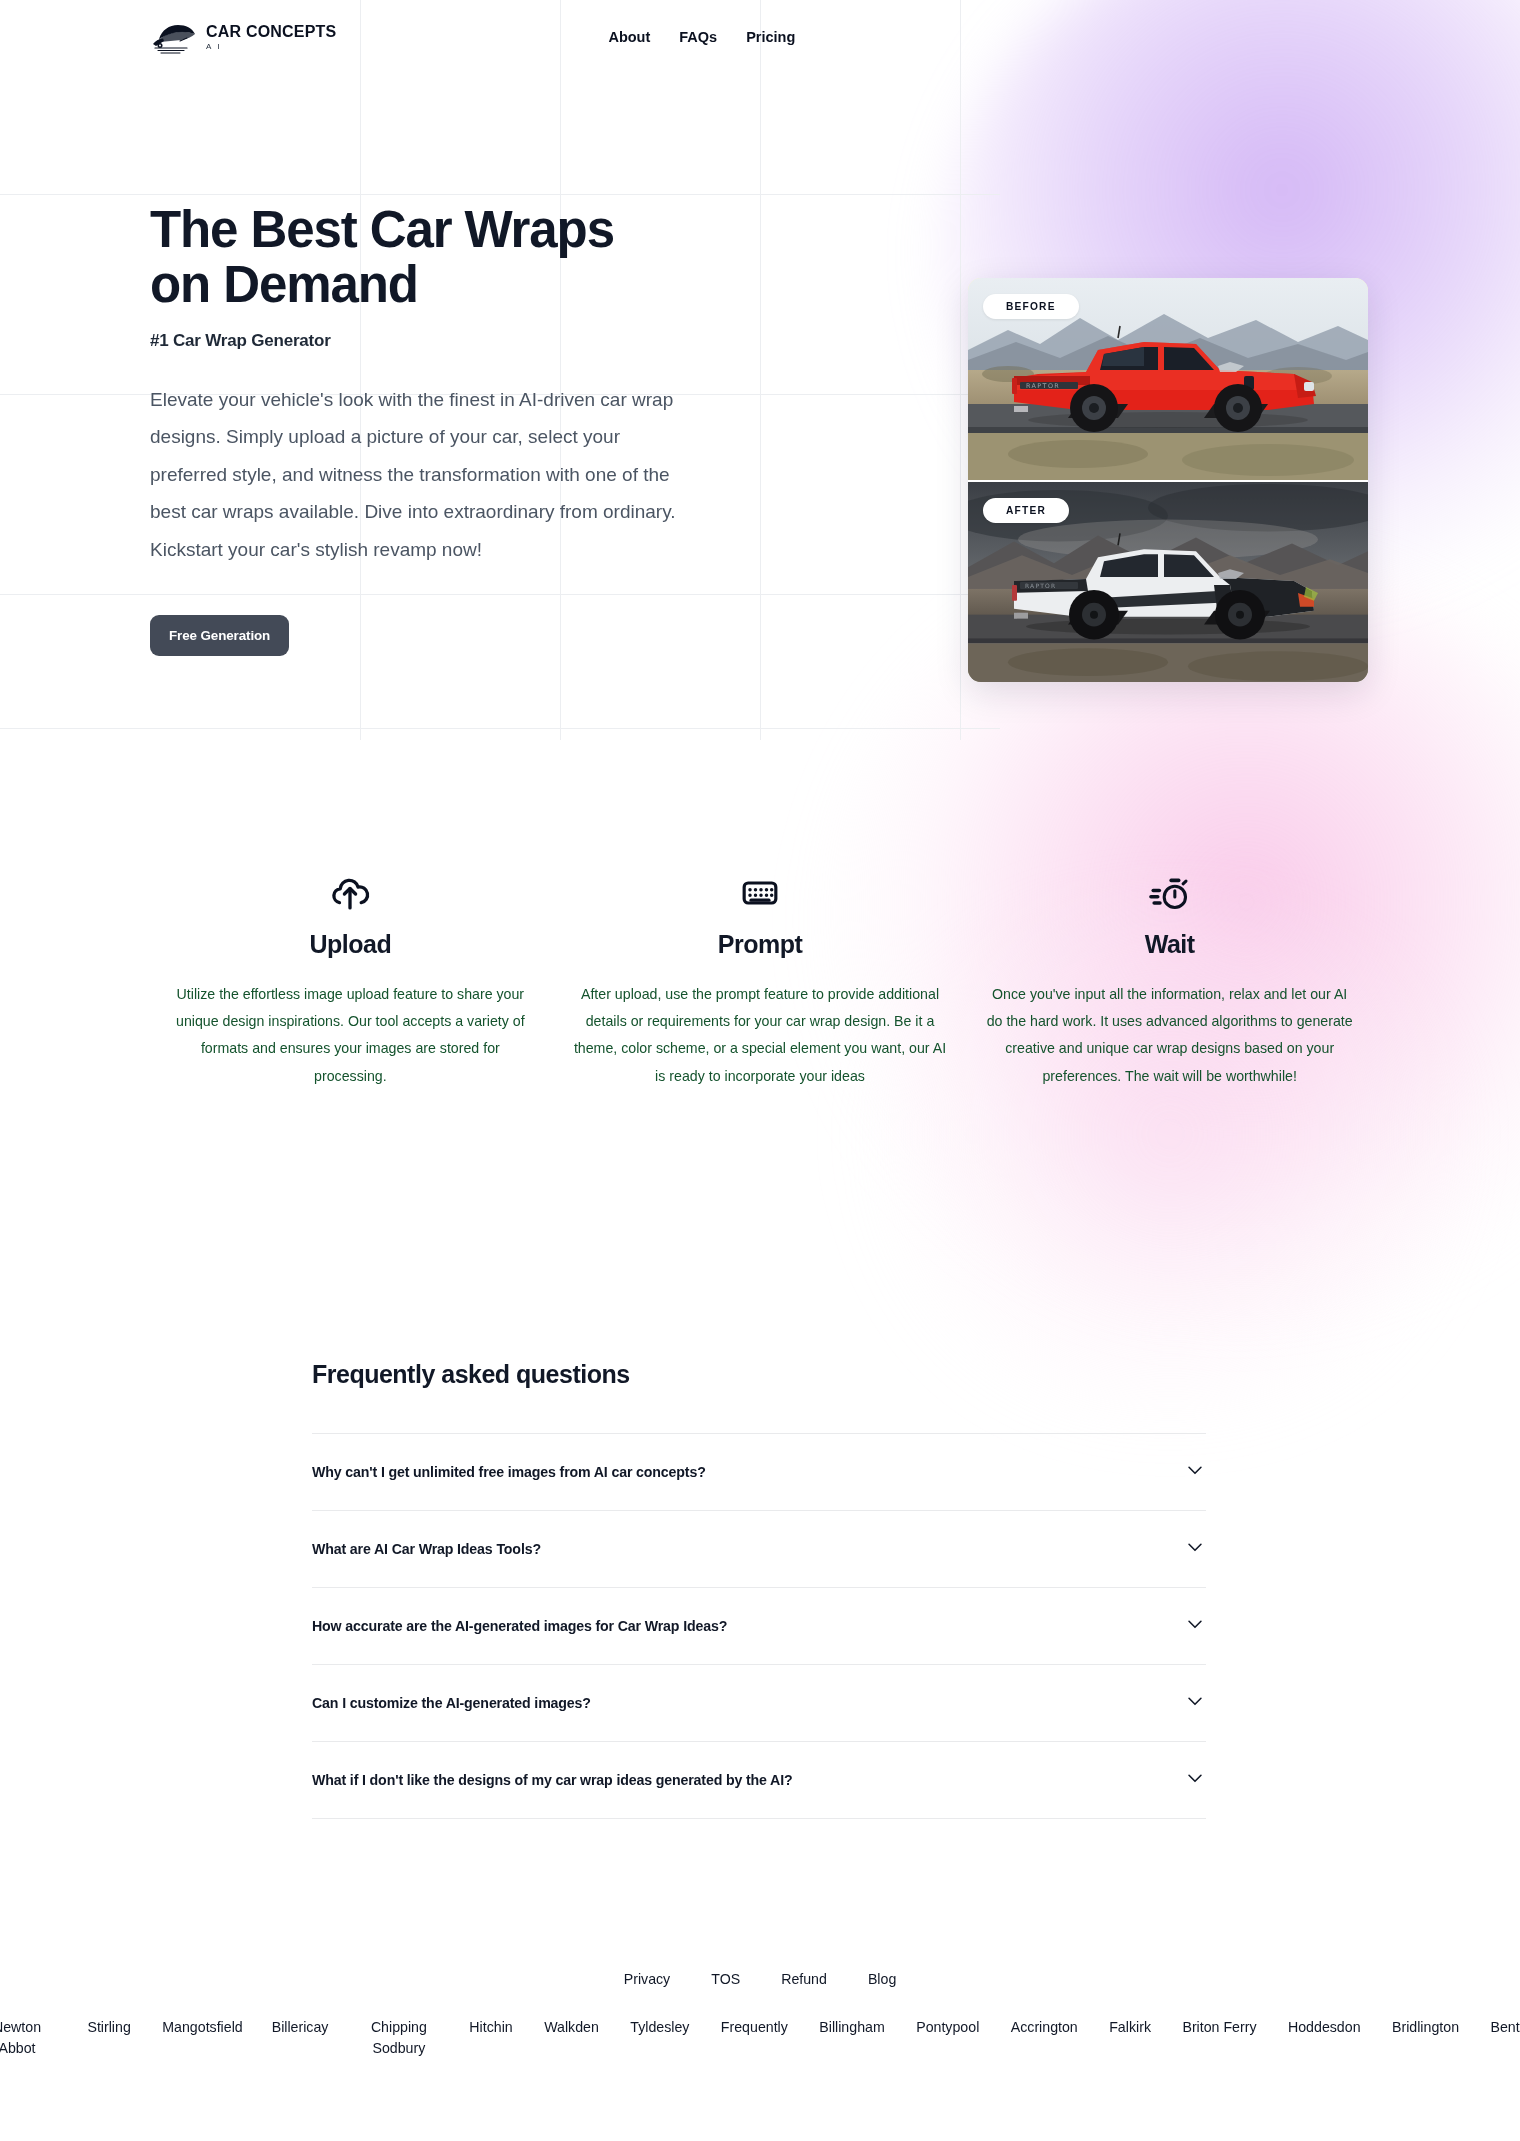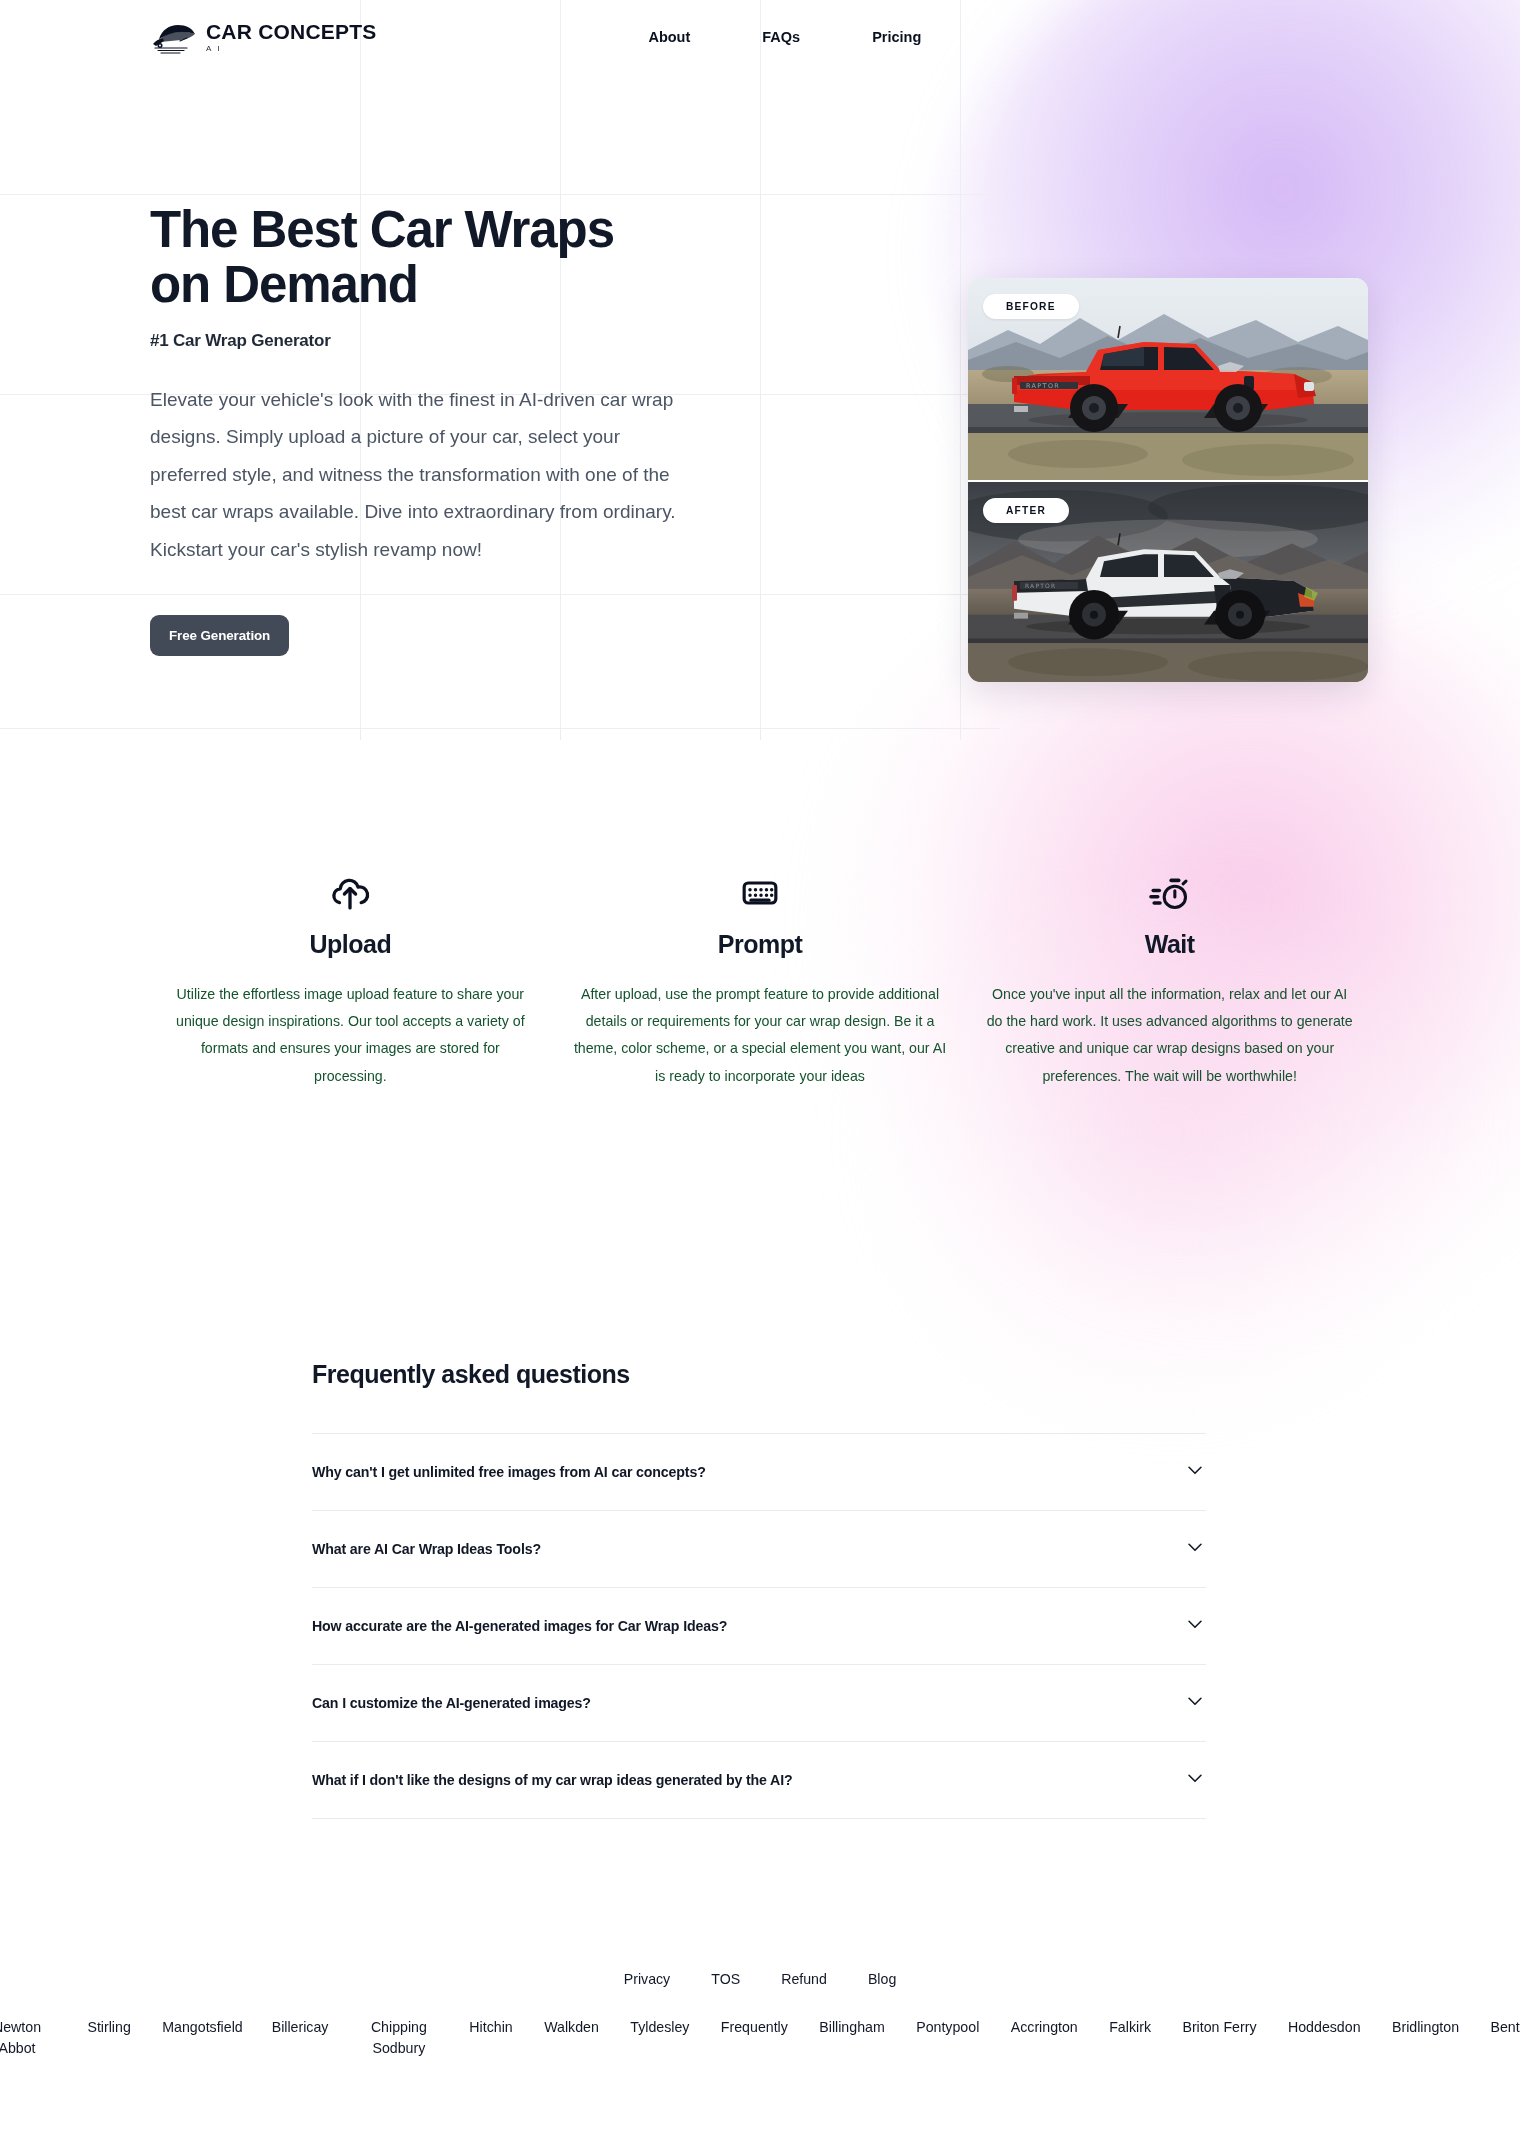--- a/index.html
+++ b/index.html
@@ -103,39 +103,39 @@
   .brand {
     display: flex;
     align-items: center;
     gap: 9px;
     text-decoration: none;
     color: #0b1120;
   }
   .brand-logo { width: 47px; height: 36px; display:block; }
   .brand-text { line-height: 1.0; }
   .brand-name {
-    font-size: 21px;
+    font-size: 16px;
     font-weight: 700;
     letter-spacing: 0.2px;
     color: #0b1120;
     display: block;
     white-space: nowrap;
   }
   .brand-sub {
     font-size: 8px;
     font-weight: 400;
     letter-spacing: 2.2px;
     color: #1f2937;
     display: block;
     margin-top: 3px;
   }
   nav.main-nav {
     display: flex;
     align-items: flex-start;
-    gap: 72px;
+    gap: 29px;
     margin-left: 272px;
   }
   nav.main-nav a {
     font-size: 14.5px;
     font-weight: 700;
     color: #0b1120;
     text-decoration: none;
     white-space: nowrap;
   }
 

